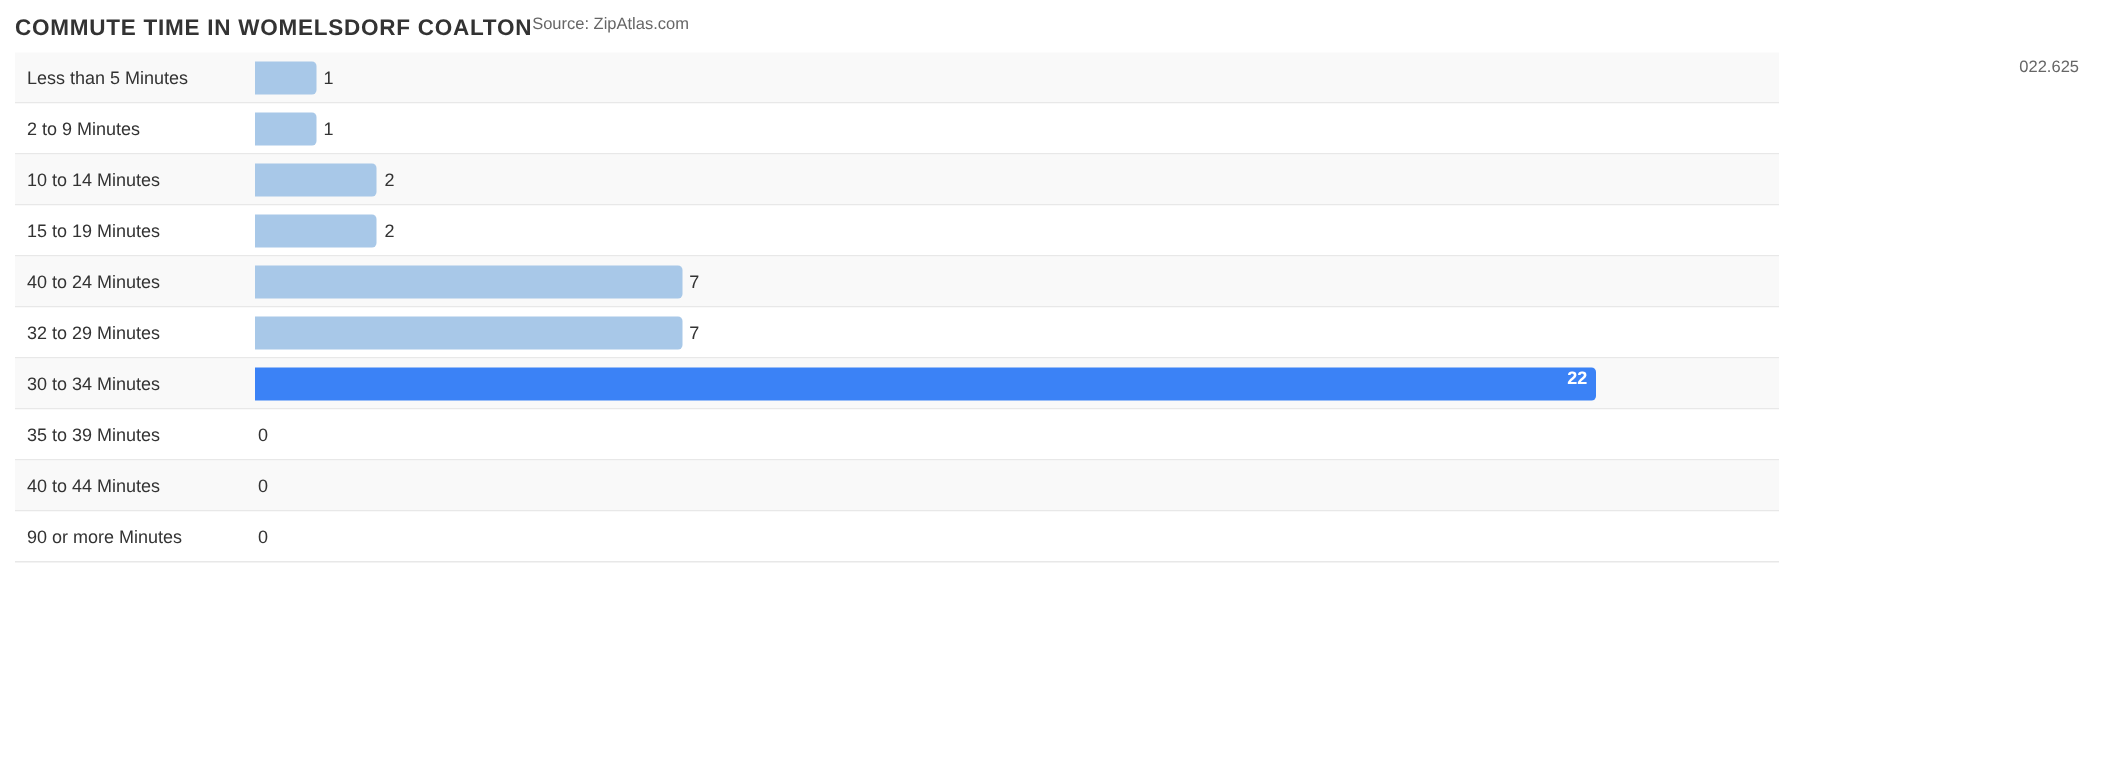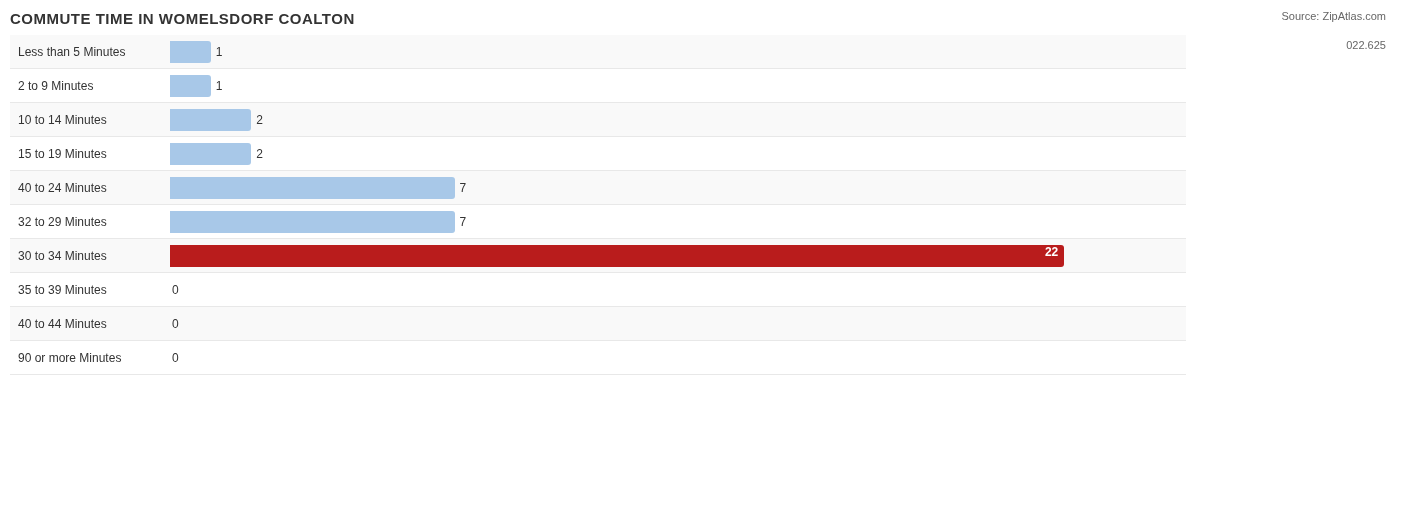--- a/index.html
+++ b/index.html
@@ -11,21 +11,21 @@
       overflow: hidden;
     }
     .chart-container {
       width: 1406px;
       height: 522px;
       padding: 10px 20px 40px 10px;
       position: relative;
     }
     .chart-header {
       display: flex;
-      justify-content: space-between;
+      justify-content: flex-start;
       align-items: flex-start;
       margin-bottom: 8px;
     }
     .chart-title {
       font-size: 15px;
       font-weight: bold;
       color: #333;
       text-transform: uppercase;
       letter-spacing: 0.5px;
     }
@@ -64,21 +64,21 @@
     }
     .bar-fill {
       height: 22px;
       border-radius: 0 3px 3px 0;
       position: relative;
     }
     .bar-fill.normal {
       background: #a8c8e8;
     }
     .bar-fill.highlight {
-      background: #b91c1c;
+      background: #3b82f6;
     }
     .bar-value {
       position: absolute;
       right: -22px;
       font-size: 12px;
       color: #333;
       white-space: nowrap;
     }
     .bar-value.inside {
       right: 6px;

